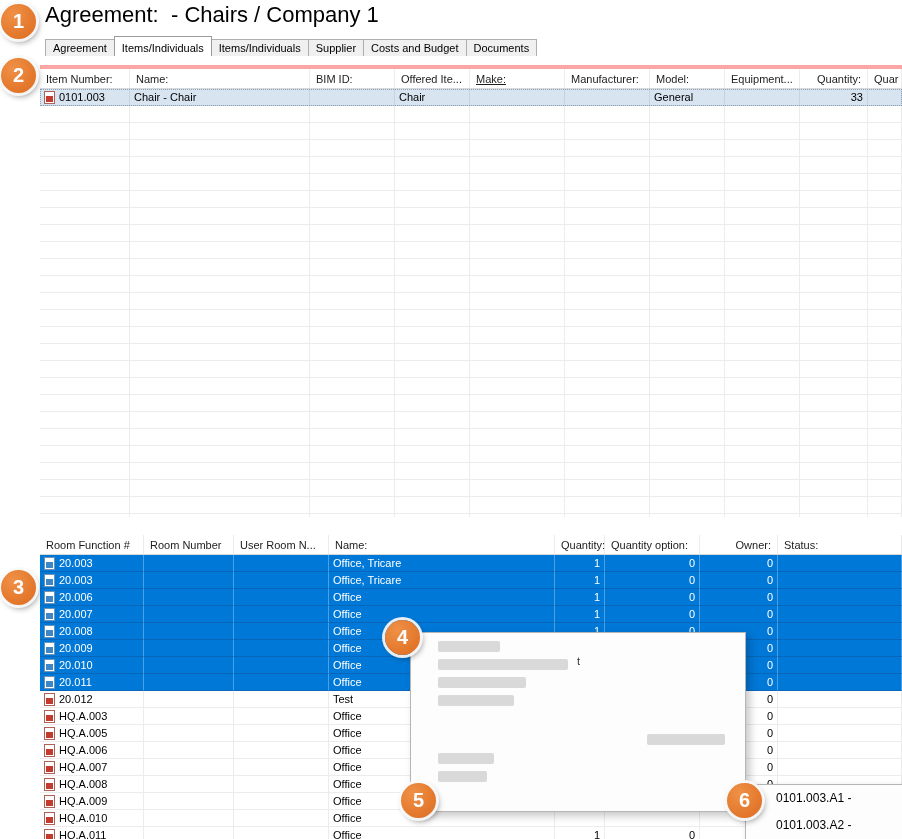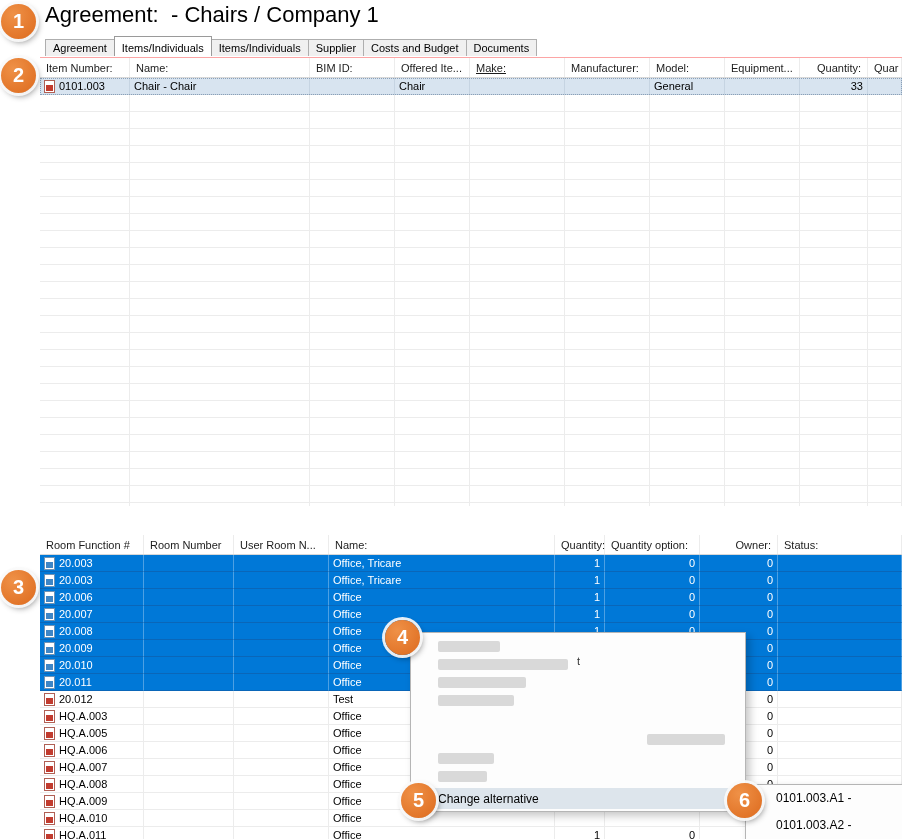--- a/index.html
+++ b/index.html
@@ -10,21 +10,21 @@
   .page-title{position:absolute;left:45px;top:2px;font-size:22px;color:#000;white-space:pre}
 
   
   .tabs{position:absolute;left:45px;top:36px;display:flex;align-items:flex-end;height:20px;z-index:3}
   .tab{font-size:11px;background:#f0f0f0;border:1px solid #aeaeae;border-bottom:none;
        padding:2px 7px 3px;margin-right:-1px;color:#000;height:17px;line-height:12px;cursor:default}
   .tab.active{background:#fff;height:20px;padding-top:5px;z-index:4;border-color:#9a9a9a}
 
   
   .grid{position:absolute;background:#fff}
-  #upper-grid{left:40px;top:57px;width:862px;height:448px;border-top:1px solid #fca5a5}
+  #upper-grid{left:40px;top:65px;width:862px;height:448px;border-top:4px solid #fca5a5}
   #lower-grid{left:40px;top:535px;width:862px;height:322px;overflow:hidden}
   .grid-header{display:flex;height:20px;background:#fff;border-bottom:1px solid #d8d8d8}
   .hcell{position:relative;font-size:11px;color:#1c1c1c;line-height:20px;padding:0 6px;
          white-space:nowrap;border-right:1px solid #ececec}
   .hcell.right{text-align:right}
   .grid-row{display:flex;height:17px}
   .cell{display:flex;align-items:center;font-size:11px;color:#000;height:17px;
         padding:0 4px;white-space:nowrap;overflow:hidden;
         border-right:1px solid #ececec;border-bottom:1px solid #ececec;background:#fff}
   .cell.right{justify-content:flex-end}
@@ -641,23 +641,20 @@
 
 <div id="context-menu">
   <div class="redact" style="top:8px;left:27px;width:62px"></div>
   <div class="redact" style="top:26px;left:27px;width:130px"></div>
   <span class="menu-frag" style="top:22px;left:166px">t</span>
   <div class="redact" style="top:44px;left:27px;width:88px"></div>
   <div class="redact" style="top:62px;left:27px;width:76px"></div>
   <div class="redact" style="top:101px;left:236px;width:78px"></div>
   <div class="redact" style="top:120px;left:27px;width:56px"></div>
   <div class="redact" style="top:138px;left:27px;width:49px"></div>
-  <div class="menu-hl">
-    <span>Change alternative</span>
-  </div>
 </div>
 
 <div id="submenu">
   <div class="submenu-item">0101.003.A1 -</div>
   <div class="submenu-item">0101.003.A2 -</div>
 </div>
 
 <div class="badge" style="left:1px;top:4px">1</div>
 <div class="badge" style="left:1px;top:58px">2</div>
 <div class="badge" style="left:1px;top:570px">3</div>

